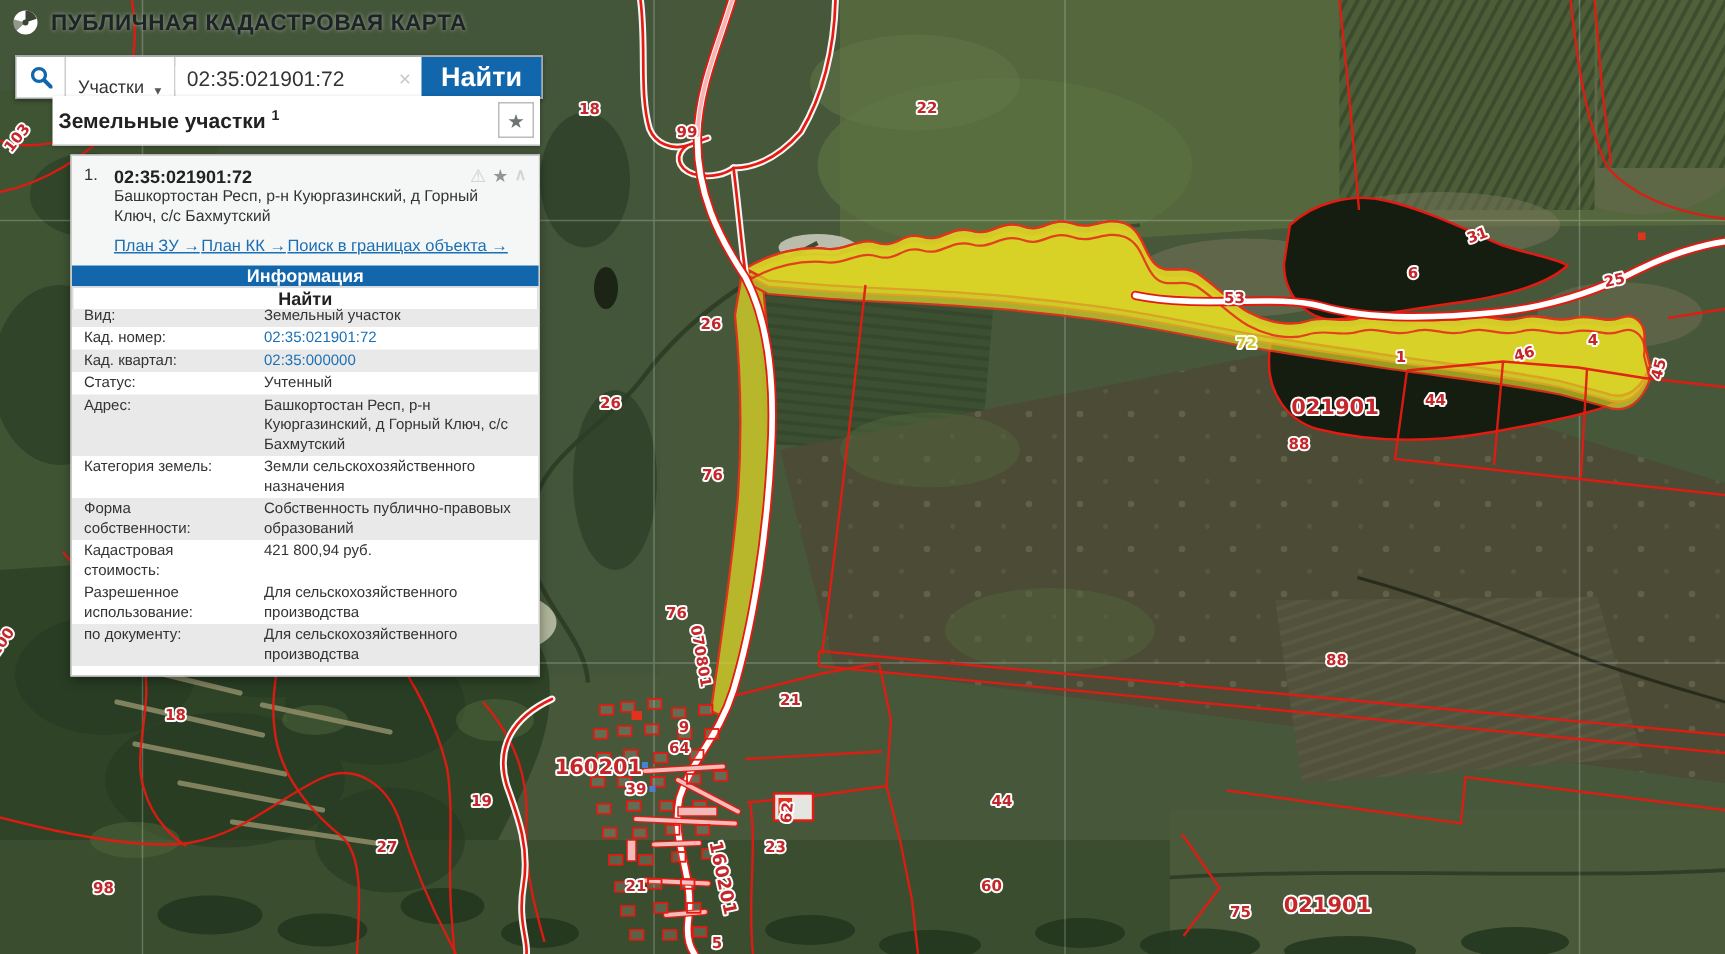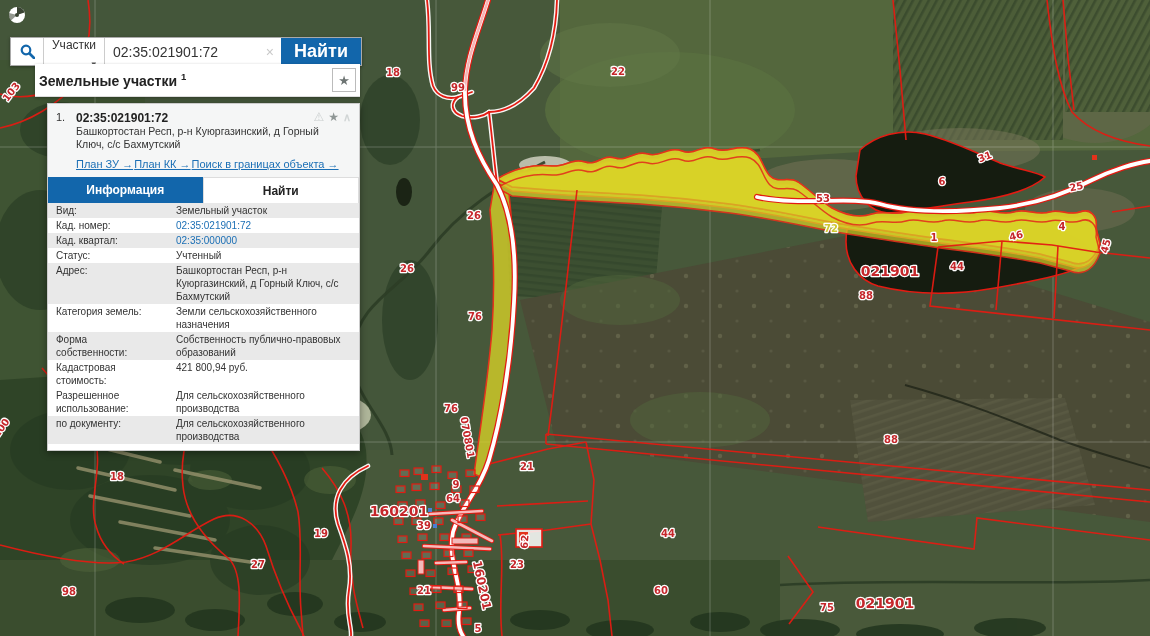--- a/index.html
+++ b/index.html
@@ -10,21 +10,21 @@
   
   .app-header{position:absolute;left:8px;top:6px;display:flex;align-items:center;gap:8px;z-index:5;}
   .app-title{font-size:15px;font-weight:bold;color:#1e2327;letter-spacing:.4px;
              text-shadow:0 0 3px rgba(255,255,255,.45);}
 
   
   .search-bar{position:absolute;left:10px;top:37px;width:350px;height:27px;background:#fff;
               border:1px solid #aaa;box-shadow:0 1px 3px rgba(0,0,0,.35);display:flex;align-items:center;z-index:6;}
   .mag{width:32px;display:flex;justify-content:center;align-items:center;}
   .cat-select{height:100%;display:flex;align-items:flex-end;gap:7px;padding:0 8px;
-              border-left:1px solid #ccc;border-right:1px solid #ccc;font-size:12px;color:#333;cursor:pointer;white-space:nowrap;flex-direction:column;}
+              border-left:1px solid #ccc;border-right:1px solid #ccc;font-size:12px;color:#333;cursor:pointer;white-space:nowrap;}
   .cat-caret{font-size:9px;color:#555;}
   .search-input{flex:1;min-width:0;border:0;outline:none;font-size:14px;color:#333;padding:0 8px;
                 font-family:"Liberation Sans",sans-serif;}
   .clear-x{color:#c9c9c9;font-size:14px;padding:0 7px;cursor:pointer;}
   .find-btn{height:27px;background:#1266ab;border:0;color:#fff;font-size:18px;font-weight:bold;
             padding:0 13px;cursor:pointer;font-family:"Liberation Sans",sans-serif;}
 
   
   .results-head{position:absolute;left:35px;top:64px;width:325px;height:33px;background:#fff;
                 border-bottom:1px solid #ddd;box-shadow:0 1px 3px rgba(0,0,0,.3);
@@ -39,21 +39,21 @@
         box-shadow:0 2px 7px rgba(0,0,0,.4);border:1px solid #ccc;box-sizing:border-box;}
   .card-top{background:#f5f6f6;padding:7px 8px 0 8px;}
   .head-row{display:flex;align-items:flex-start;}
   .idx{width:20px;font-size:11px;color:#333;}
   .cad-num{font-size:12px;font-weight:bold;color:#222;flex:1;}
   .head-icons{display:flex;gap:4px;font-size:12px;line-height:12px;}
   .ic-warn{color:#c9cdcd;} .ic-star{color:#8f9695;} .ic-up{color:#d2d6d6;font-weight:bold;font-size:11px;}
   .addr{margin-left:20px;font-size:10.5px;color:#333;line-height:1.25;width:245px;}
   .links-row{display:flex;gap:1px;padding:7px 0 7px 20px;flex-wrap:nowrap;}
   .links-row a{font-size:11px;color:#1b6fb5;text-decoration:underline;white-space:nowrap;cursor:pointer;}
-  .tabs{display:flex;height:26px;}
+  .tabs{display:flex;height:26px;flex-direction:column;}
   .tab{flex:1;display:flex;align-items:center;justify-content:center;font-size:12px;font-weight:bold;cursor:pointer;}
   .tab.active{background:#1266ab;color:#fff;}
   .tab.inactive{background:#fff;color:#222;border:1px solid #ddd;border-bottom:0;}
   .info-table{display:table;width:100%;border-collapse:collapse;margin-bottom:6px;}
   .row{display:table-row;}
   .row.odd{background:#e9e9e9;}
   .cell{display:table-cell;font-size:10px;color:#333;padding:1px 8px;vertical-align:top;line-height:1.3;}
   .cell.lab{width:104px;}
   .cell.val.link{color:#1b6fb5;cursor:pointer;}
 </style>
@@ -353,20 +353,21 @@
       </g>
   </svg>
 
   <div class="app-header">
     <svg width="18" height="18" viewBox="0 0 18 18">
       <circle cx="9" cy="9" r="8" fill="#ffffff"></circle>
       <path d="M9,9 L9,1 A8,8 0 0 1 16.5,6.5 Z" fill="#3a4433"></path>
       <path d="M9,9 L3,14.5 A8,8 0 0 1 1.2,7 Z" fill="#3a4433" opacity=".55"></path>
       <circle cx="9" cy="9" r="2" fill="#3a4433"></circle>
     </svg>
+    <span class="app-title">ПУБЛИЧНАЯ КАДАСТРОВАЯ КАРТА</span>
   </div>
 
   <div class="search-bar">
     <span class="mag">
       <svg width="15" height="15" viewBox="0 0 15 15">
         <circle cx="6" cy="6" r="4.3" fill="none" stroke="#1266ab" stroke-width="2.2"></circle>
         <line x1="9.5" y1="9.5" x2="14" y2="14" stroke="#1266ab" stroke-width="2.6" stroke-linecap="round"></line>
       </svg>
     </span>
     <span class="cat-select">

